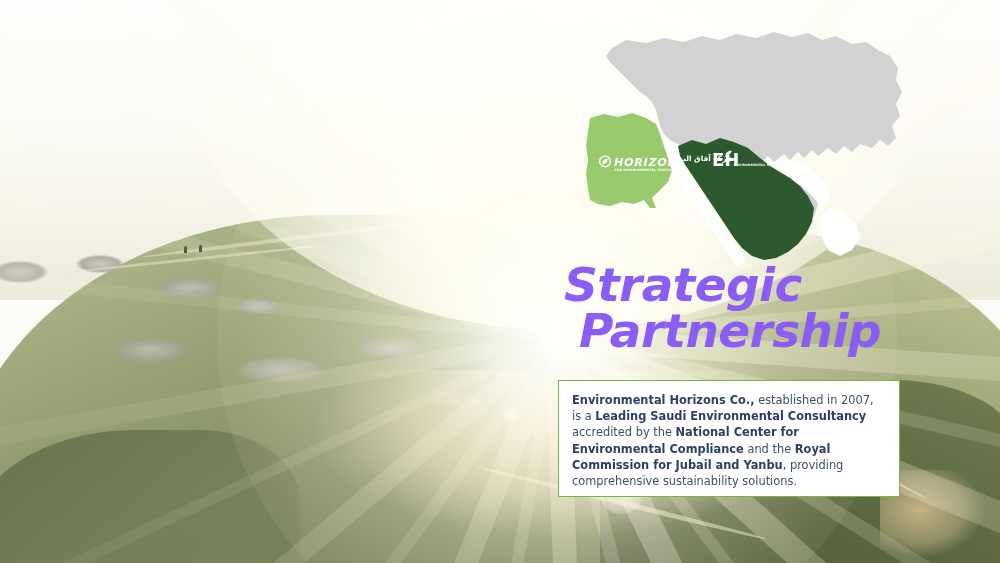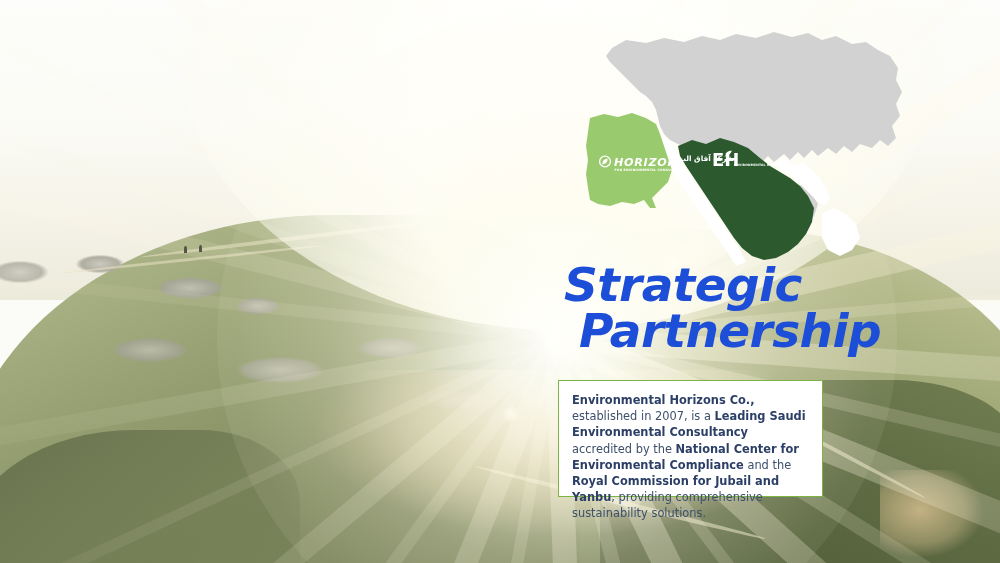--- a/index.html
+++ b/index.html
@@ -193,30 +193,30 @@
     position: absolute;
     left: 560px;
     top: 262px;
     width: 340px;
     font-family: "DejaVu Sans", sans-serif;
     font-weight: 700;
     font-style: italic;
     font-size: 47px;
     line-height: 0.98;
     letter-spacing: -0.6px;
-    color: #1d4ed8;
+    color: #8b5cf6;
   }
   .title .l1 { display: block; text-align: left; padding-left: 4px; }
   .title .l2 { display: block; text-align: center; }
 
   
   .info-box {
     position: absolute;
     left: 558px; top: 380px;
-    width: 265px; height: 117px;
+    width: 342px; height: 117px;
     background: #ffffff;
     border: 1.6px solid #7cb342;
     box-sizing: border-box;
     padding: 11px 13px 10px 13px;
   }
   .info-box p {
     margin: 0;
     font-family: "DejaVu Sans", sans-serif;
     font-size: 11.4px;
     line-height: 1.42;

